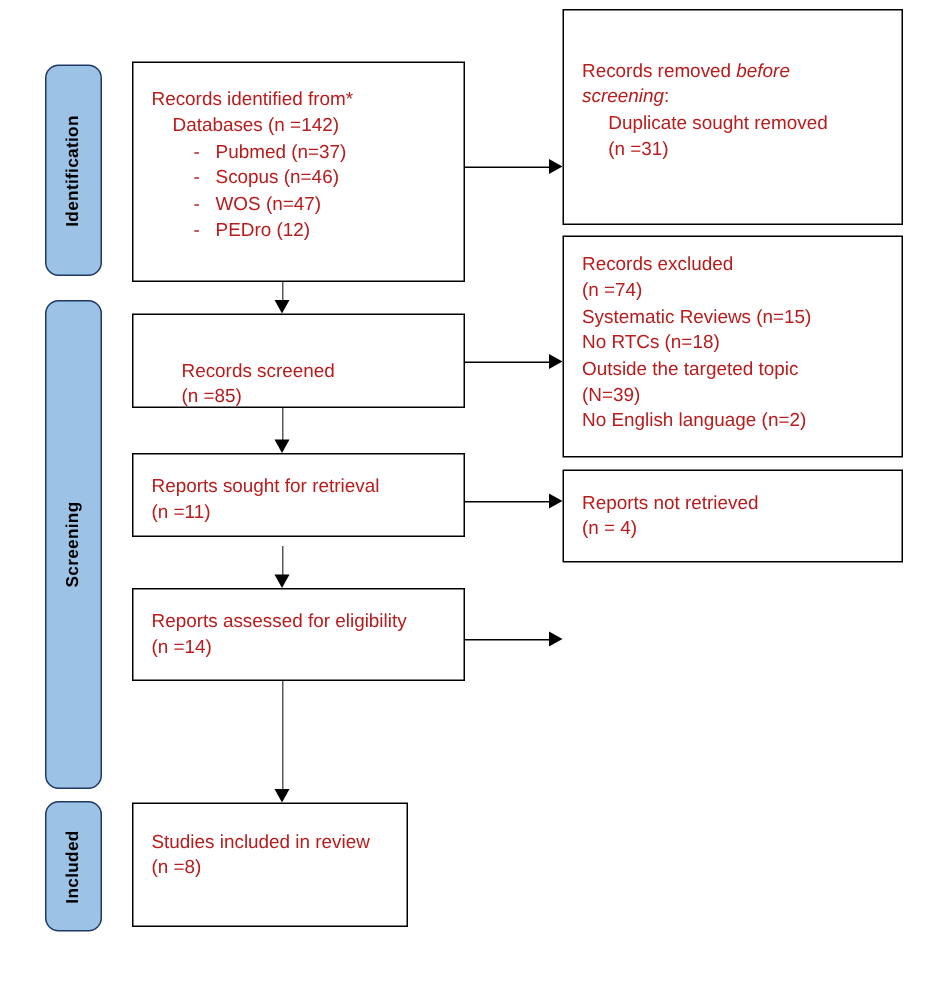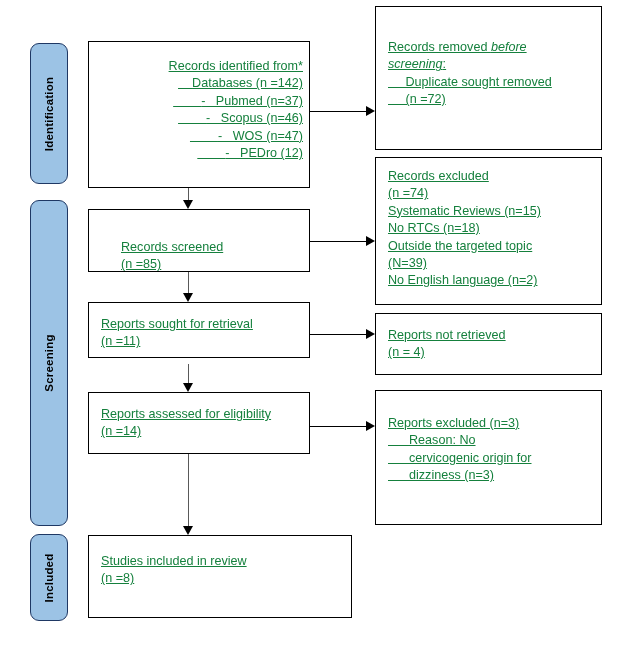--- a/index.html
+++ b/index.html
@@ -45,23 +45,22 @@
     background: #ffffff;
     border: 1.6px solid #000000;
     box-sizing: border-box;
   }
   .box .box-text {
     position: absolute;
     left: 10px;
     right: 6px;
     font-size: 12.6px;
     line-height: 17.4px;
-    color: #15803d;
+    color: #b91c1c;
     white-space: pre-wrap;
-    text-decoration: underline;
   }
   em.ital { font-style: italic; }
 
   
   .vline {
     position: absolute;
     width: 1.4px;
     background: #595959;
   }
   .hline {
@@ -115,21 +114,21 @@
 
   <div class="stage" style="left:30px; top:200px; width:38px; height:326px;">
     <span class="stage-text">Screening</span>
   </div>
 
   <div class="stage" style="left:30px; top:534px; width:38px; height:87px;">
     <span class="stage-text">Included</span>
   </div>
 
   <div class="box" style="left:88px; top:41px; width:222px; height:147px;">
-    <div class="box-text" style="top:16px; left:12px;text-align:right;">Records identified from*
+    <div class="box-text" style="top:16px; left:12px;">Records identified from*
     Databases (n =142)
         -   Pubmed (n=37)
         -   Scopus (n=46)
         -   WOS (n=47)
         -   PEDro (12)</div>
   </div>
 
   <div class="box" style="left:88px; top:209px; width:222px; height:63px;">
     <div class="box-text" style="top:29px; left:12px;margin-left:20px;">Records screened
 (n =85)</div>
@@ -138,50 +137,44 @@
   <div class="box" style="left:88px; top:302px; width:222px; height:56px;">
     <div class="box-text" style="top:13px; left:12px;">Reports sought for retrieval
 (n =11)</div>
   </div>
 
   <div class="box" style="left:88px; top:392px; width:222px; height:62px;">
     <div class="box-text" style="top:13px; left:12px;">Reports assessed for eligibility
 (n =14)</div>
   </div>
 
-  <div class="box" style="left:88px; top:535px; width:264px; height:83px;">
+  <div class="box" style="left:88px; top:535px; width:184px; height:83px;">
     <div class="box-text" style="top:17px; left:12px;">Studies included in review
 (n =8)</div>
   </div>
 
   <div class="box" style="left:375px; top:6px; width:227px; height:144px;">
-    <div class="box-text" style="top:32px; left:12px;"><span>Records removed </span><em class="ital">before</em><br><em class="ital">screening</em><span>:</span><br><span style="white-space:pre">     Duplicate sought removed</span><br><span style="white-space:pre">     (n =72)</span></div>
+    <div class="box-text" style="top:32px; left:12px;"><span>Records removed </span><em class="ital">before</em><br><em class="ital">screening</em><span>:</span><br><span style="white-space:pre">     Duplicate sought removed</span><br><span style="white-space:pre">     (n =31)</span></div>
   </div>
 
   <div class="box" style="left:375px; top:157px; width:227px; height:148px;">
     <div class="box-text" style="top:10px; left:12px;">Records excluded
 (n =74)
 Systematic Reviews (n=15)
 No RTCs (n=18)
 Outside the targeted topic
 (N=39)
 No English language (n=2)</div>
   </div>
 
   <div class="box" style="left:375px; top:313px; width:227px; height:62px;">
     <div class="box-text" style="top:13px; left:12px;">Reports not retrieved
 (n = 4)</div>
   </div>
 
-  <div class="box" style="left:375px; top:390px; width:227px; height:135px;">
-    <div class="box-text" style="top:24px; left:12px;">Reports excluded (n=3)
-      Reason: No
-      cervicogenic origin for
-      dizziness (n=3)</div>
-  </div>
 
   <div class="vline" style="left:188px; top:188px; height:13px;"></div>
   <div class="arrow-down" style="left:183px; top:200px;"></div>
 
   <div class="vline" style="left:188px; top:272px; height:22px;"></div>
   <div class="arrow-down" style="left:183px; top:293px;"></div>
 
   <div class="vline" style="left:188px; top:364px; height:20px;"></div>
   <div class="arrow-down" style="left:183px; top:383px;"></div>
 

